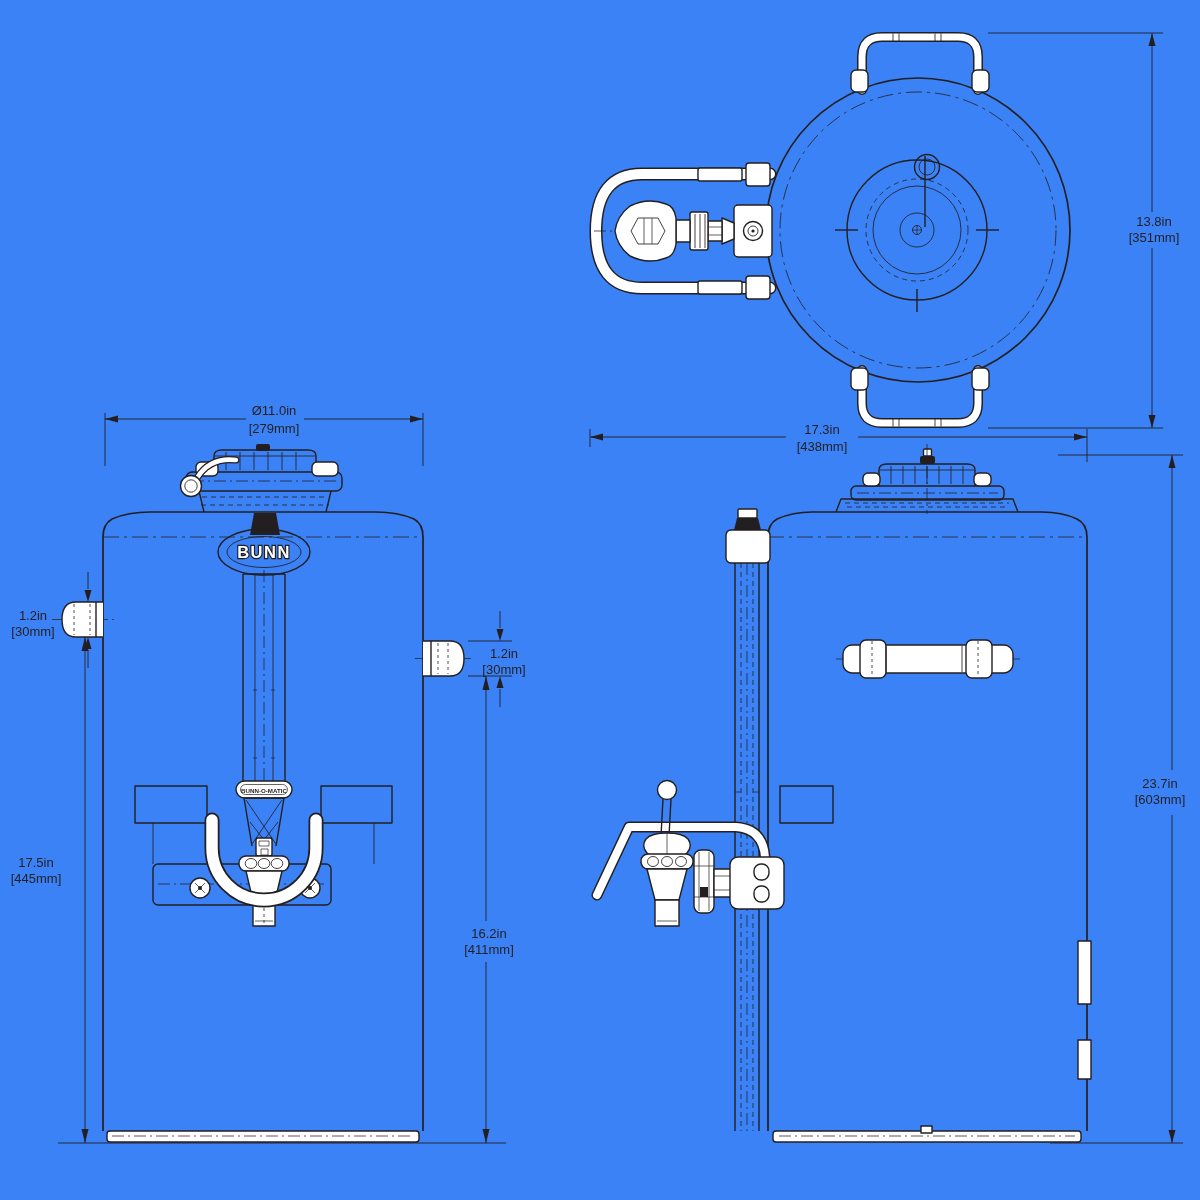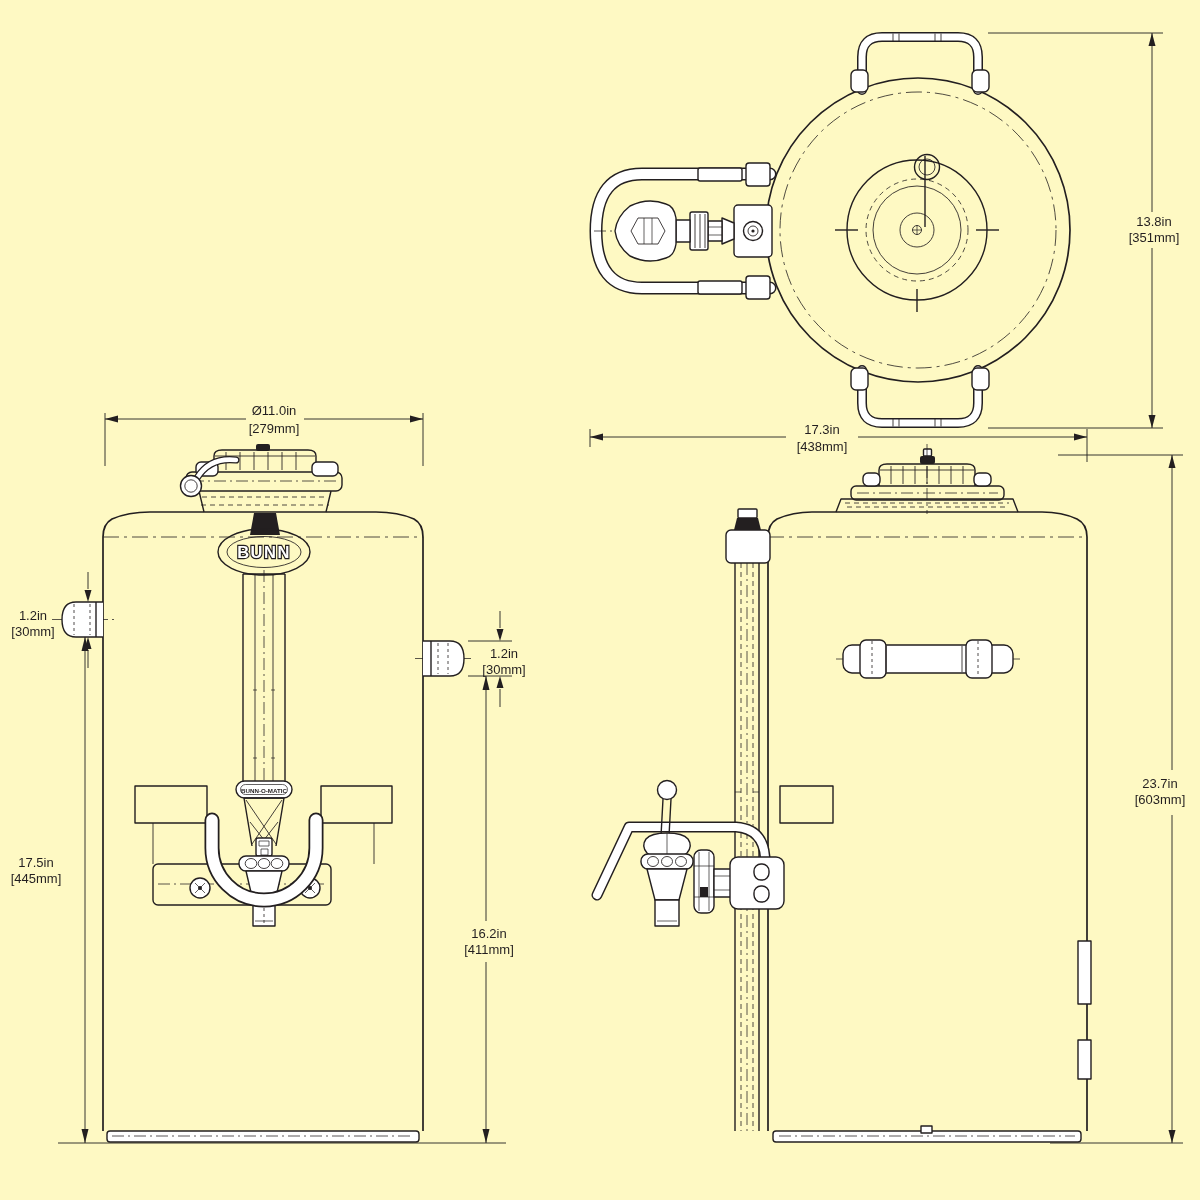--- a/index.html
+++ b/index.html
@@ -1,16 +1,16 @@
 <!DOCTYPE html>
 <html><head>
 <meta charset="utf-8">
 <style>
   html,body{margin:0;padding:0;background:#ffffff;}
-  #stage{width:1200px;height:1200px;background:#fef9c3;position:relative;overflow:hidden;
+  #stage{width:1200px;height:1200px;background:#3b82f6;position:relative;overflow:hidden;
          font-family:"Liberation Sans", sans-serif;}
   svg{display:block;}
   .ln{fill:none;stroke:#231f20;stroke-width:1.4;stroke-linejoin:round;stroke-linecap:butt;}
   .thick{stroke-width:1.7;}
   .thin{stroke-width:0.85;}
   .hair{stroke-width:0.7;}
   .wh{fill:#ffffff;}
   .dark{fill:#231f20;stroke:none;}
   .cl{stroke-dasharray:16 5 3 5;stroke-width:0.8;}
   .cl2{stroke-dasharray:12 4 2 4;stroke-width:0.75;}

